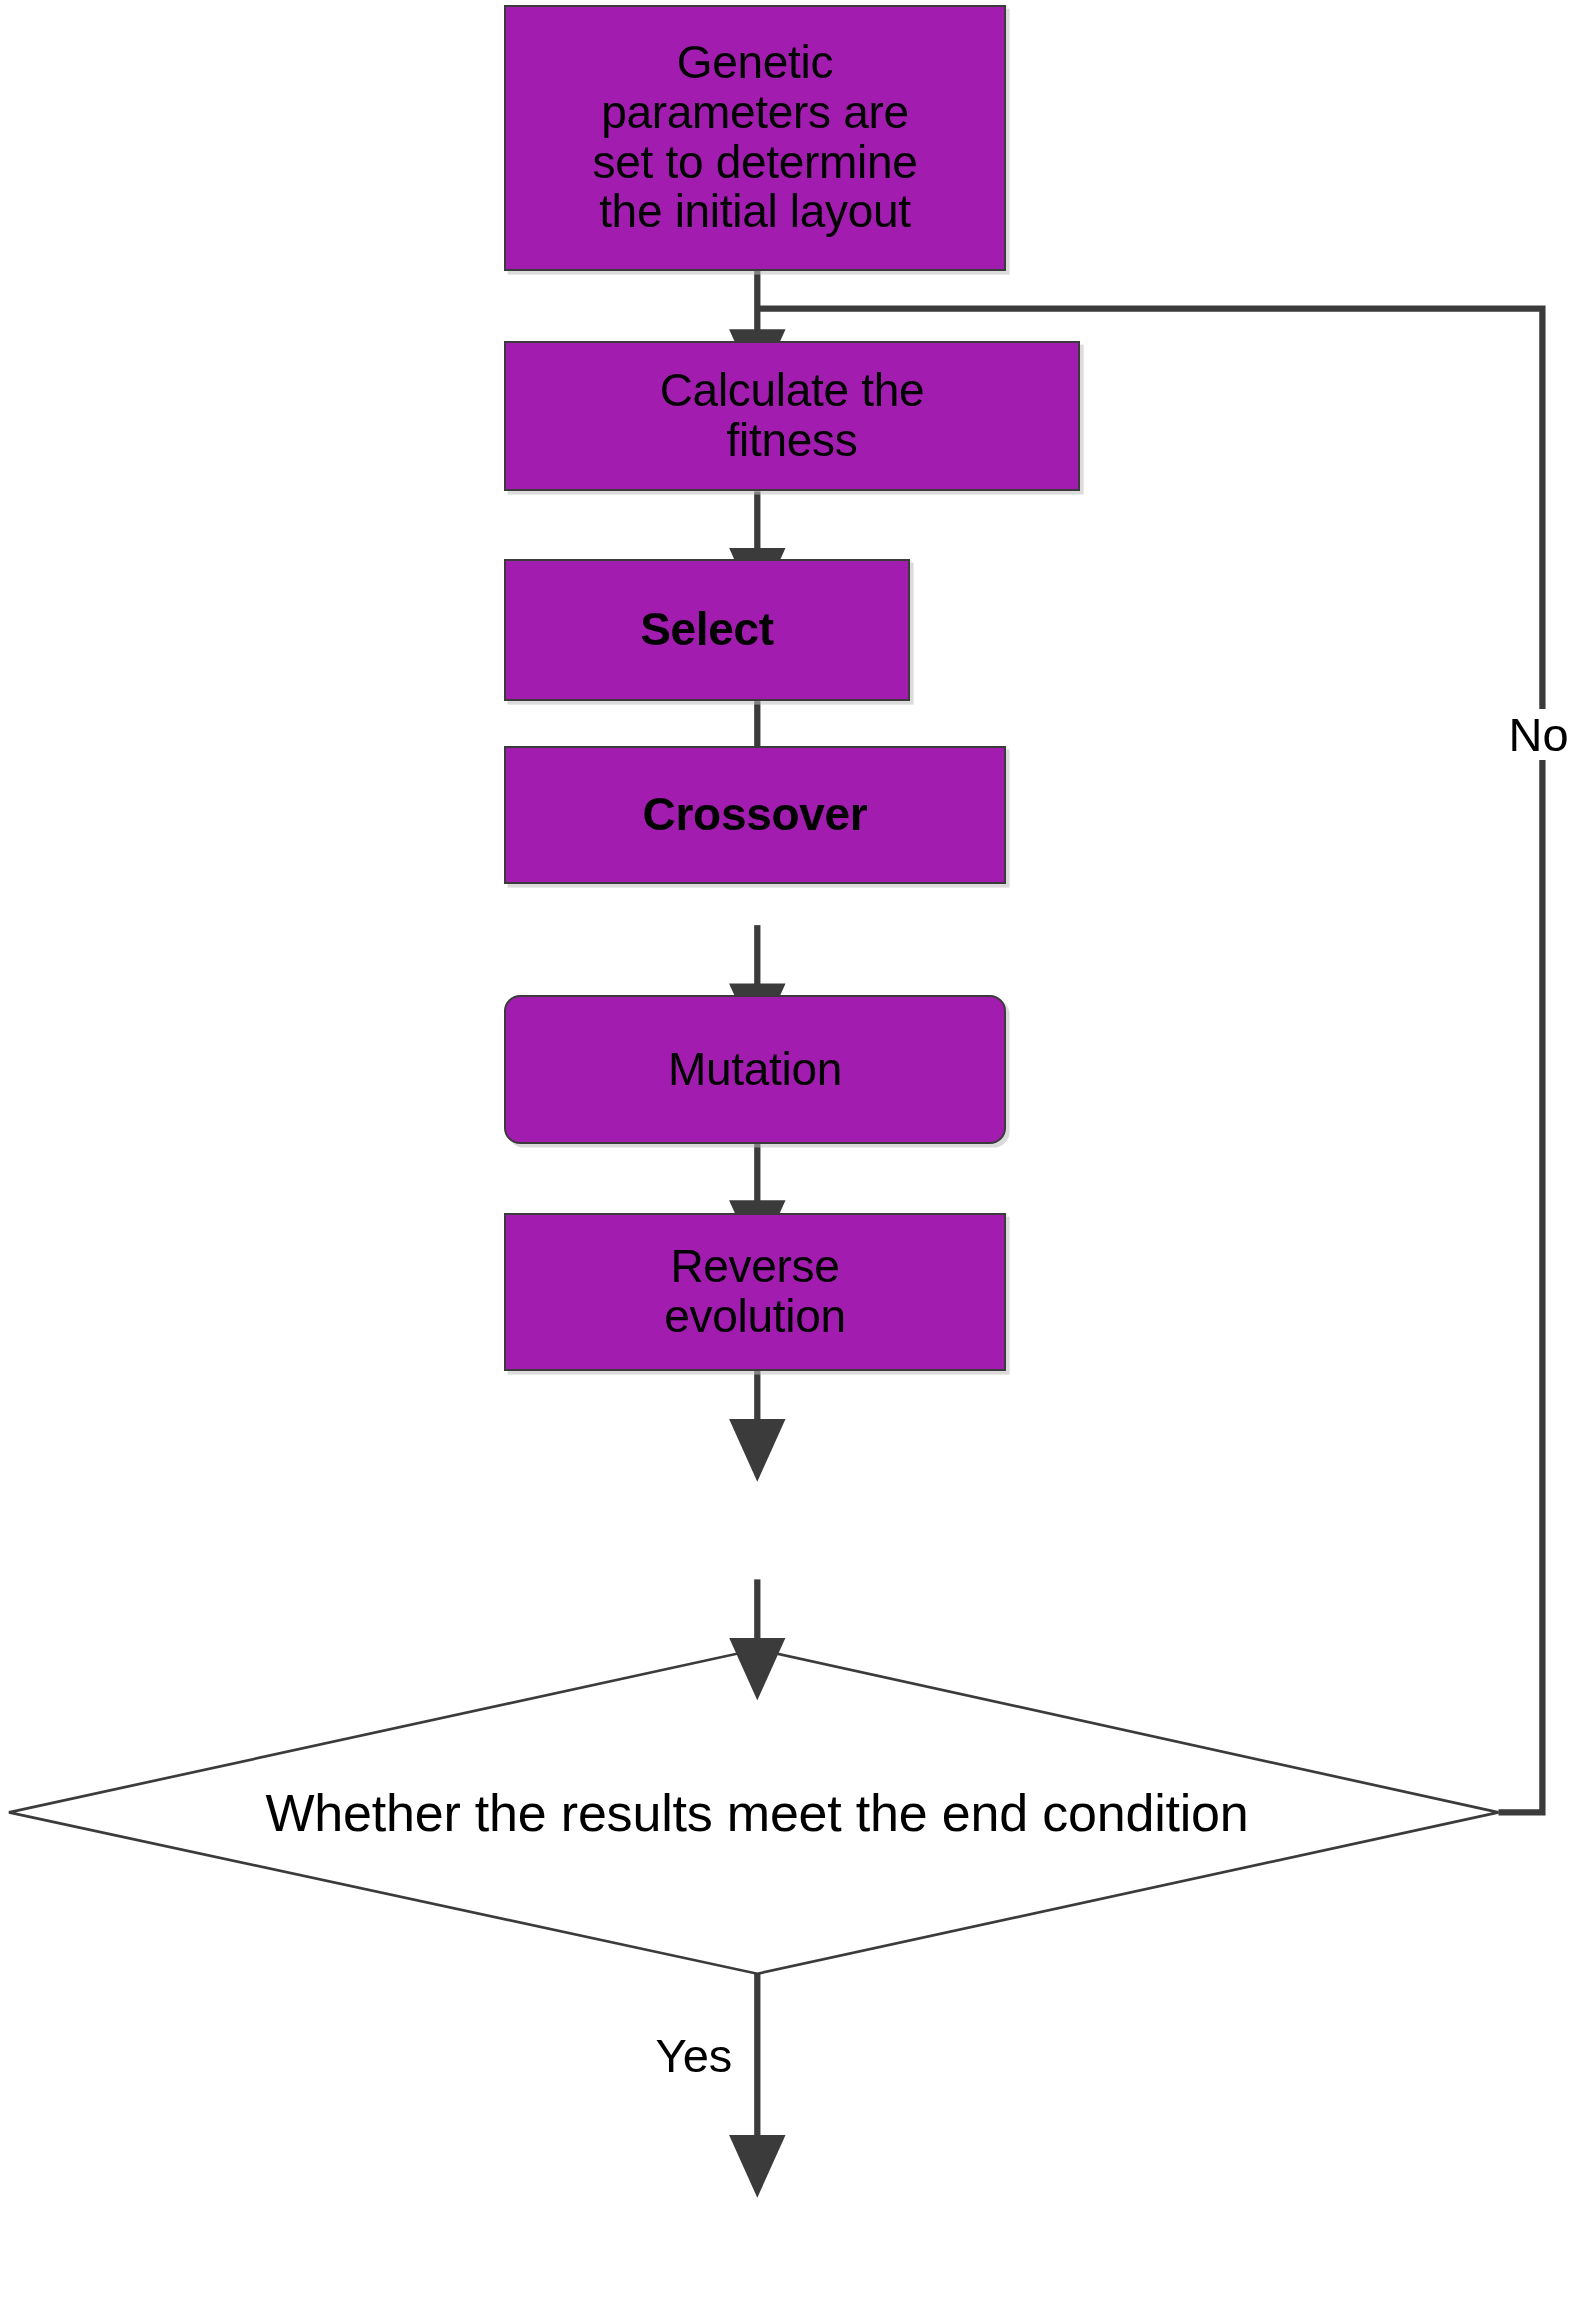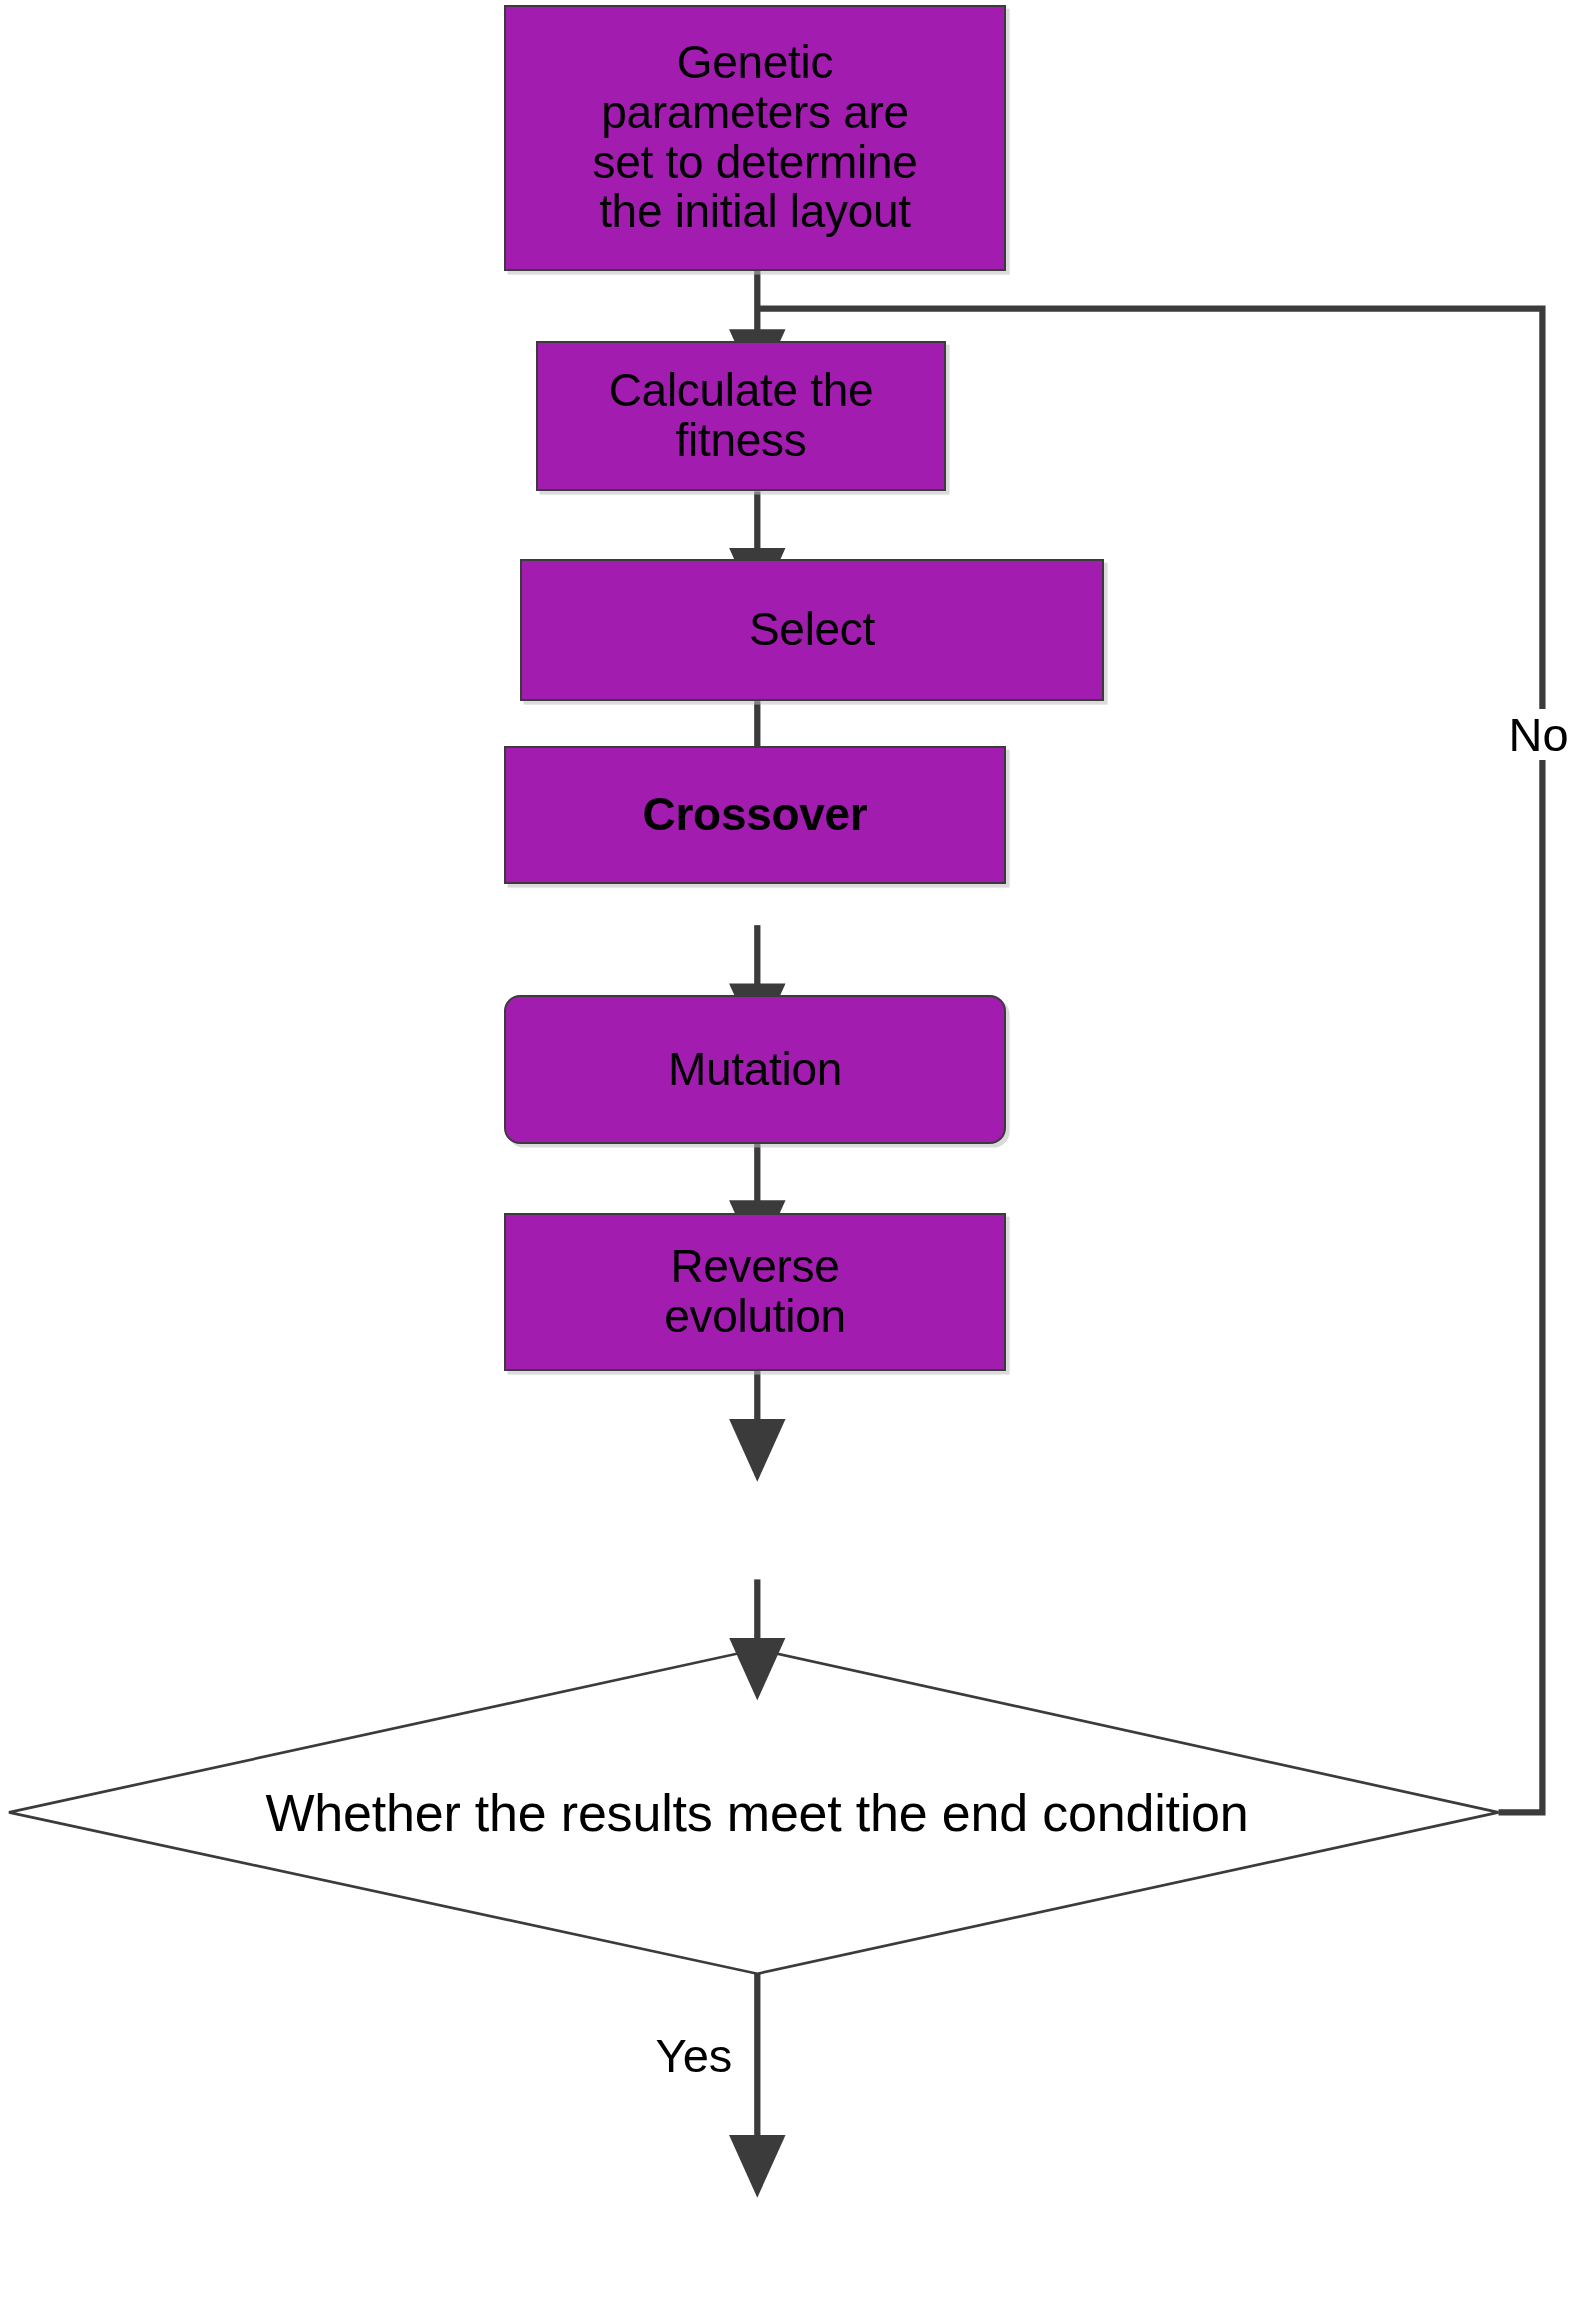--- a/index.html
+++ b/index.html
@@ -102,26 +102,26 @@
     <polyline points="1672,2022 1721,2022 1721,344 845,344" fill="none" stroke="#3b3b3b" stroke-width="7"></polyline>
   </svg>
 
   <div class="node-box" style="left:504px; top:4.5px; width:502px; height:266px;">
     <span class="node-label">Genetic
 parameters are
 set to determine
 the initial layout</span>
   </div>
 
-  <div class="node-box" style="left:536px; top:341px; width:410px; height:150px;">
+  <div class="node-box" style="left:504px; top:341px; width:576px; height:150px;">
     <span class="node-label">Calculate the
 fitness</span>
   </div>
 
-  <div class="node-box" style="left:520px; top:559px; width:584px; height:142px;">
+  <div class="node-box" style="left:504px; top:559px; width:406px; height:142px;font-weight:bold;">
     <span class="node-label">Select</span>
   </div>
 
   <div class="node-box" style="left:504px; top:746px; width:502px; height:138px;font-weight:bold;">
     <span class="node-label">Crossover</span>
   </div>
 
   <div class="node-box" style="left:504px; top:995px; width:502px; height:149px;border-radius:16px;">
     <span class="node-label">Mutation</span>
   </div>

